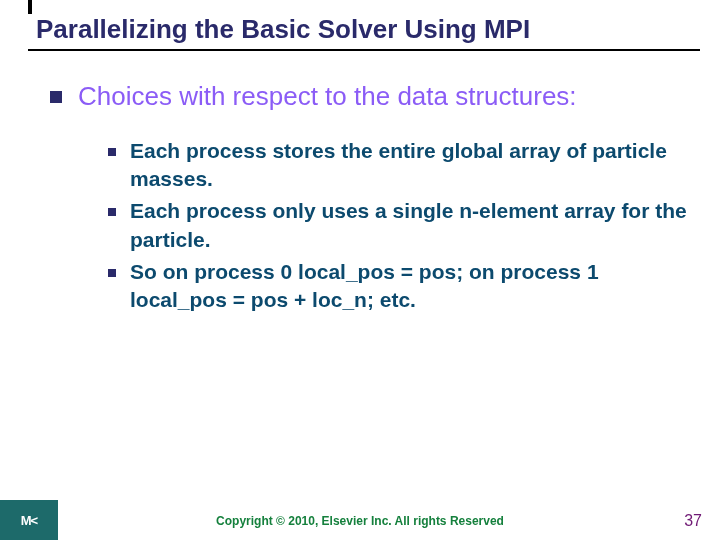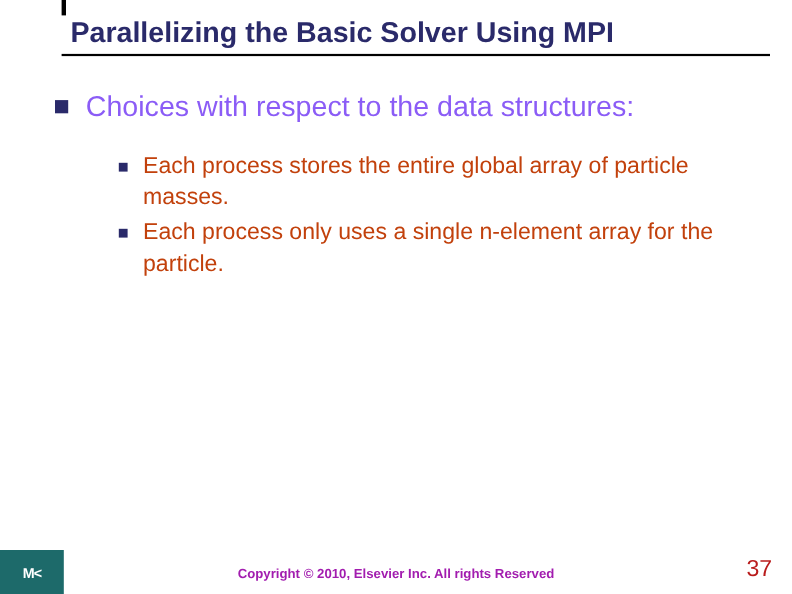--- a/index.html
+++ b/index.html
@@ -9,21 +9,20 @@
     background: #fff;
     position: relative;
   }
   .title-wrap {
     position: absolute;
     top: 14px;
     left: 28px;
     right: 20px;
     border-bottom: 2px solid #000;
     padding-bottom: 4px;
-    margin-left: 28px;
   }
   .tick {
     position: absolute;
     left: 0; top: -14px;
     width: 4px; height: 14px;
     background: #000;
   }
   .title {
     font-size: 26px;
     font-weight: bold;
@@ -63,39 +62,40 @@
     margin-bottom: 4px;
   }
   .bullet2 {
     width: 8px; height: 8px;
     background: #2a2a6a;
     margin-top: 11px;
     flex: 0 0 auto;
   }
   .lvl2 .text {
     font-size: 21px;
-    color: #c2410c;
+    color: #0c4a6e;
     line-height: 1.35;
+    font-weight: bold;
   }
   .code { font-family: Arial, sans-serif; font-size: 18px; }
   .footer {
     position: absolute;
     bottom: 12px;
     left: 0; right: 0;
     text-align: center;
     font-size: 12px;
     font-weight: bold;
-    color: #a21caf;
+    color: #15803d;
   }
   .pagenum {
     position: absolute;
     right: 18px;
     bottom: 10px;
-    font-size: 21px;
-    color: #b91c1c;
+    font-size: 16px;
+    color: #701a75;
   }
   .logo {
     position: absolute;
     left: 0;
     bottom: 0;
     width: 58px;
     height: 40px;
     background: #1d6a6a;
     display: flex;
     align-items: center;
@@ -123,20 +123,24 @@
   </div>
   <div class="lvl2list">
     <div class="lvl2">
       <div class="bullet2"></div>
       <div class="text">Each process stores the entire global array of particle masses.</div>
     </div>
     <div class="lvl2">
       <div class="bullet2"></div>
       <div class="text">Each process only uses a single n-element array for the particle.</div>
     </div>
+    <div class="lvl2">
+      <div class="bullet2"></div>
+      <div class="text">So on process 0 local_pos = pos; on process 1 local_pos = pos + loc_n; etc.</div>
+    </div>
   </div>
 </div>
 
 <div class="logo">
   <span class="logo-inner">M&lt;</span>
 </div>
 
 <div class="footer">Copyright © 2010, Elsevier Inc. All rights Reserved</div>
 <div class="pagenum">37</div>
 

